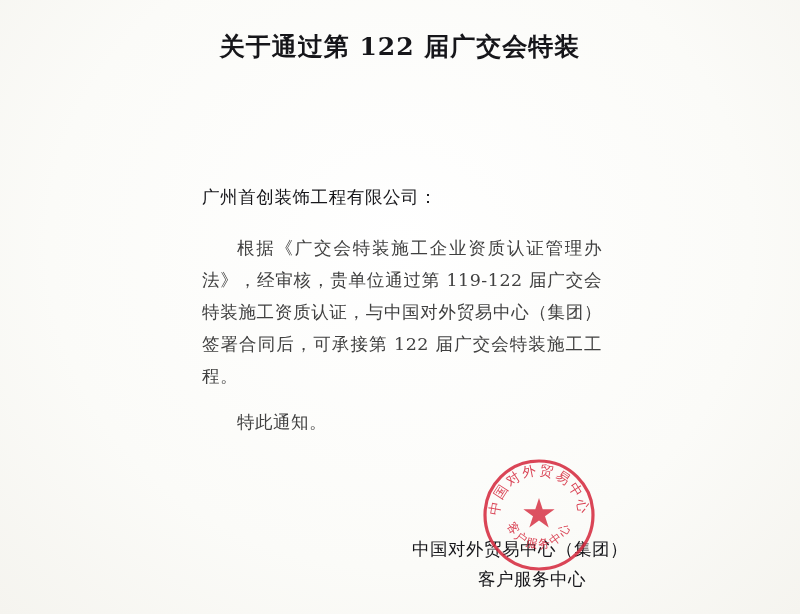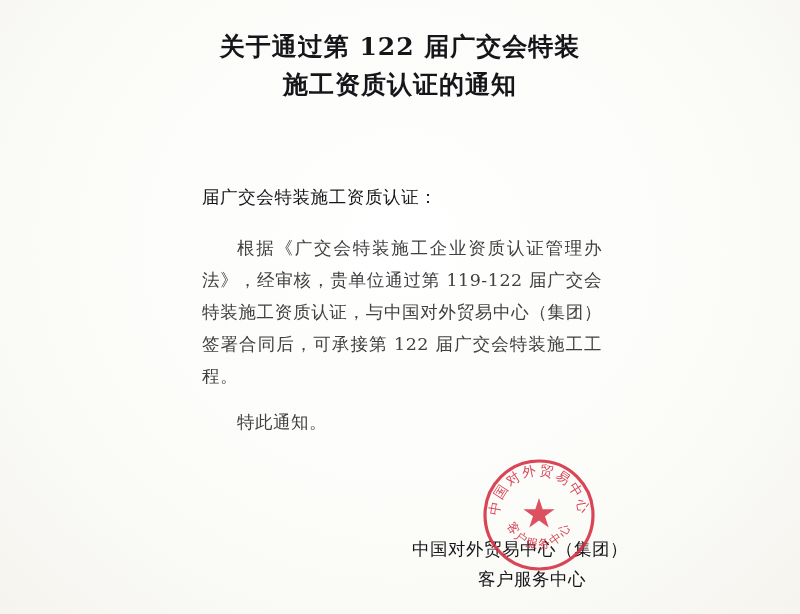--- a/index.html
+++ b/index.html
@@ -119,24 +119,23 @@
 </head>
 <body>
 
 <div class="page">
   <div class="paper-tint"></div>
 
   <div class="content">
 
     <div class="doc-title">
       <span class="line1">关于通过第 122 届广交会特装</span>
-      <span class="line2">施工资质认证的通知</span>
     </div>
 
-    <div class="salutation">届广交会特装施工资质认证：</div>
+    <div class="salutation">广州首创装饰工程有限公司：</div>
 
     <div class="body-block">
       <p class="first">根据《广交会特装施工企业资质认证管理办法》，经审核，贵单位通过第 119-122 届广交会特装施工资质认证，与中国对外贸易中心（集团）签署合同后，可承接第 122 届广交会特装施工工程。</p>
       <p class="second">特此通知。</p>
     </div>
 
     <div class="signature">
       <span class="sig-line indent1">中国对外贸易中心（集团）</span>
       <span class="sig-line indent2">客户服务中心</span>
     </div>

